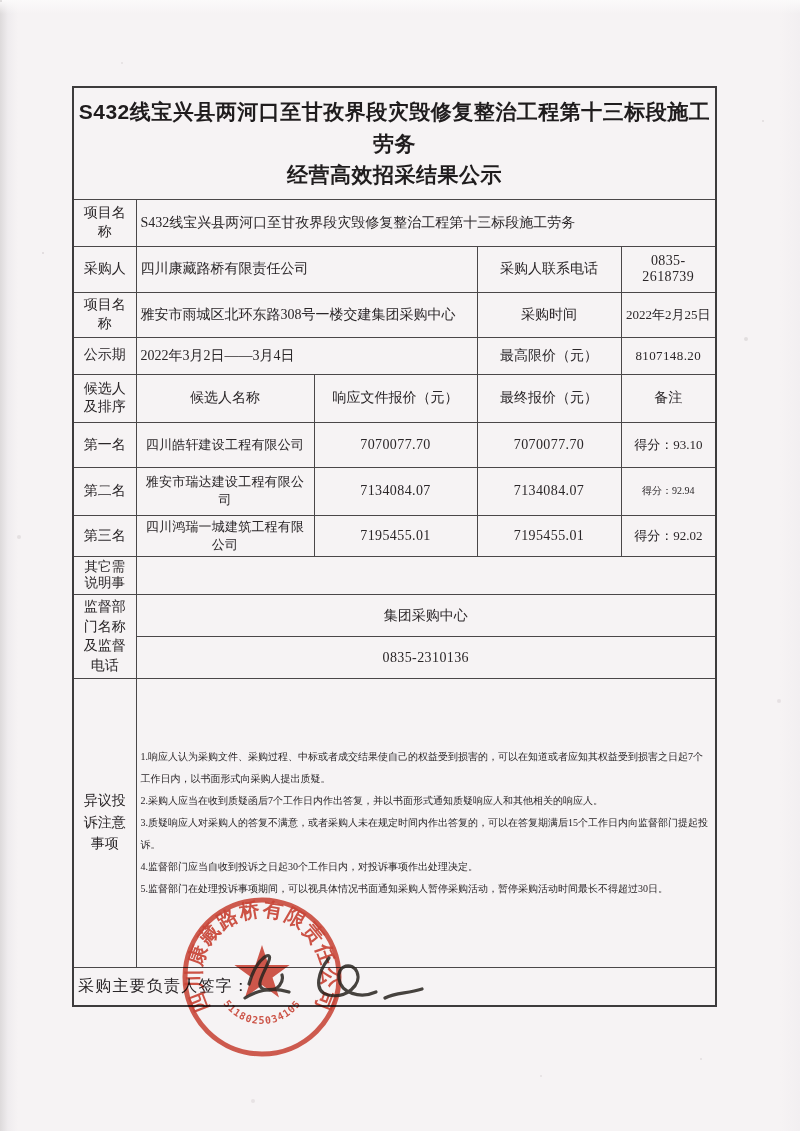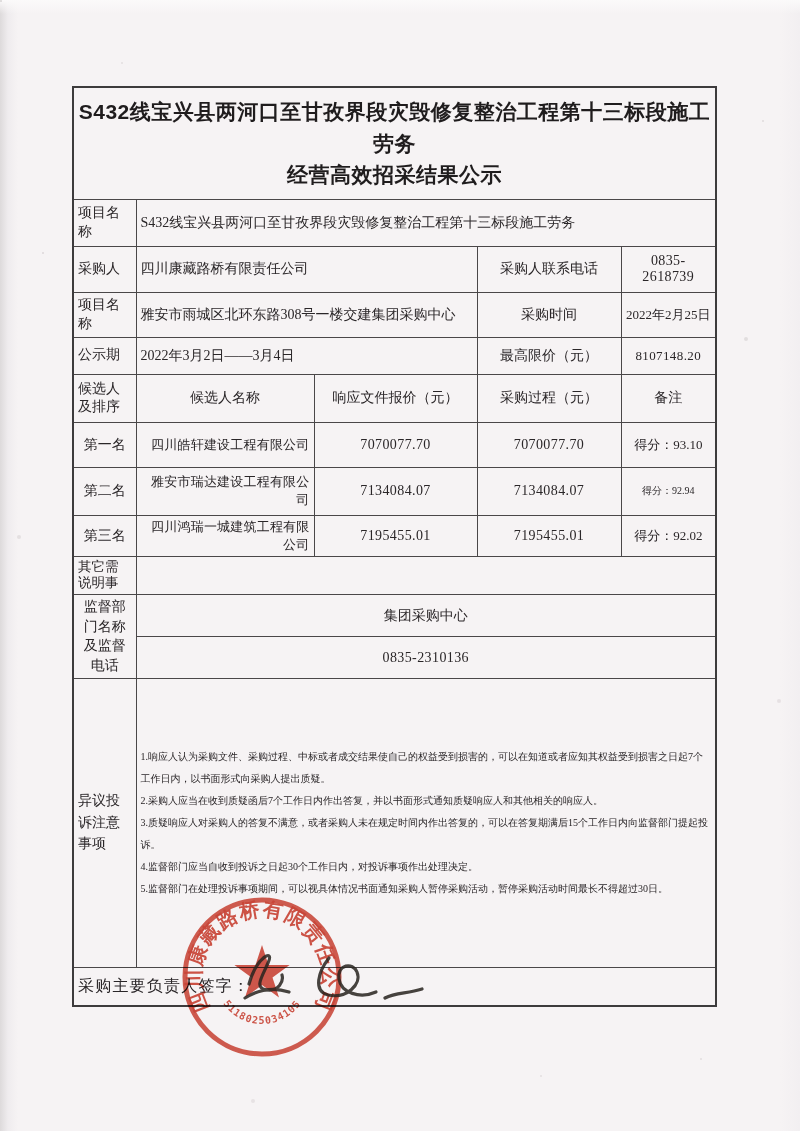--- a/index.html
+++ b/index.html
@@ -30,24 +30,24 @@
     border-collapse:collapse;table-layout:fixed;
     border:2.2px solid #3d3b3c;
     color:#2a2628;font-size:14px;
   }
   table.doc td{border:1.5px solid #4a4748;padding:2px 4px;vertical-align:middle;overflow:hidden;}
   .title-cell{padding:30px 12px 16px 12px;text-align:center;vertical-align:top;}
   .doc-title{
     font-family:"Liberation Sans","DejaVu Sans",sans-serif;
     font-weight:700;font-size:21px;line-height:1.5;letter-spacing:.5px;color:#1f1c1d;
   }
-  .lab{text-align:left;padding-left:6px;line-height:1.3;margin-top:8px;}
+  .lab{text-align:center;padding-left:6px;line-height:1.3;margin-top:8px;}
   .cen{text-align:center;}
   .vleft{text-align:left;padding-left:9px;}
-  .name-cell{text-align:right;font-size:13px;letter-spacing:.2px;padding-left:2px;padding-right:2px;}
+  .name-cell{text-align:center;font-size:13px;letter-spacing:.2px;padding-left:2px;padding-right:2px;}
   .num{letter-spacing:.4px;}
   .complaint-cell{padding:10px 12px 10px 7px;text-align:left;vertical-align:middle;}
   .citem{line-height:22px;font-size:10px;}
   .sig-row-cell{padding-left:5px;}
   .sig-label{font-size:16px;letter-spacing:1.2px;}
   svg.stamp{position:absolute;left:177px;top:892px;mix-blend-mode:multiply;opacity:.93;z-index:2;}
   svg.autograph{position:absolute;left:233px;top:938px;z-index:3;}
 </style>
 </head>
 <body>
@@ -98,21 +98,21 @@
       <td class="lab">公示期</td>
       <td colspan="2" class="vleft">2022年3月2日——3月4日</td>
       <td class="cen">最高限价（元）</td>
       <td class="cen num" style="font-size:13px">8107148.20</td>
     </tr>
 
     <tr style="height:48px">
       <td class="lab">候选人及排序</td>
       <td class="cen">候选人名称</td>
       <td class="cen">响应文件报价（元）</td>
-      <td class="cen">采购过程（元）</td>
+      <td class="cen">最终报价（元）</td>
       <td class="cen">备注</td>
     </tr>
 
     <tr style="height:45px">
       <td class="cen">第一名</td>
       <td class="name-cell">四川皓轩建设工程有限公司</td>
       <td class="cen num">7070077.70</td>
       <td class="cen num">7070077.70</td>
       <td class="cen" style="font-size:13px">得分：93.10</td>
     </tr>

